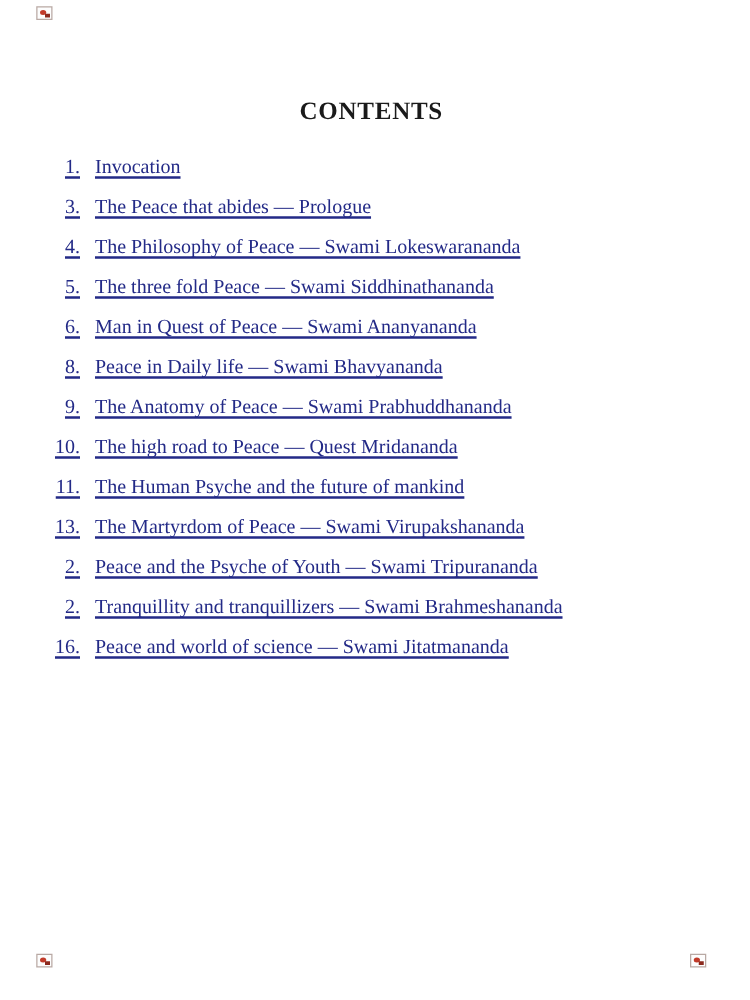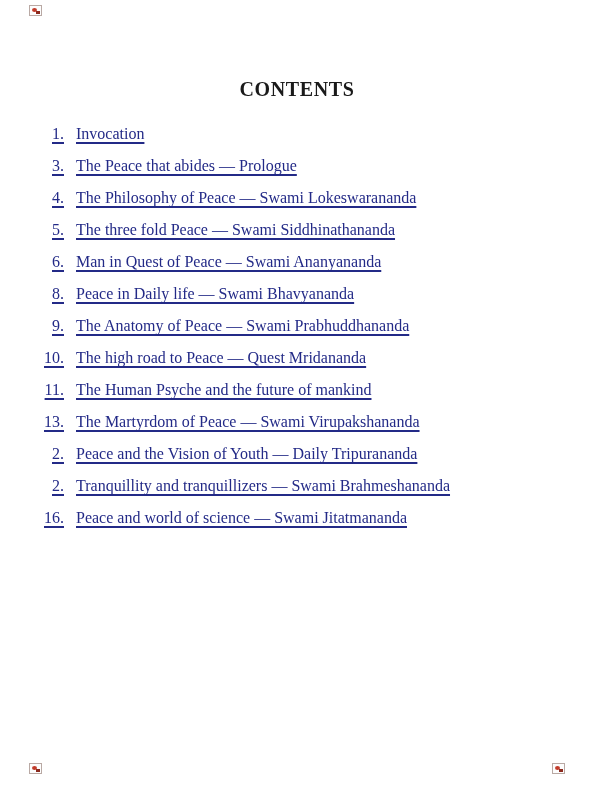--- a/index.html
+++ b/index.html
@@ -124,21 +124,21 @@
     <a class="toc-row" href="#">
       <span class="toc-num">11.</span><span class="toc-title">The Human Psyche and the future of mankind</span>
     </a>
 
 
     <a class="toc-row" href="#">
       <span class="toc-num">13.</span><span class="toc-title">The Martyrdom of Peace — Swami Virupakshananda</span>
     </a>
 
     <a class="toc-row" href="#">
-      <span class="toc-num">2.</span><span class="toc-title">Peace and the Vision of Youth — Daily Tripurananda</span>
+      <span class="toc-num">2.</span><span class="toc-title">Peace and the Psyche of Youth — Swami Tripurananda</span>
     </a>
 
     <a class="toc-row" href="#">
       <span class="toc-num">2.</span><span class="toc-title">Tranquillity and tranquillizers — Swami Brahmeshananda</span>
     </a>
 
     <a class="toc-row" href="#">
       <span class="toc-num">16.</span><span class="toc-title">Peace and world of science — Swami Jitatmananda</span>
     </a>
   </div>

